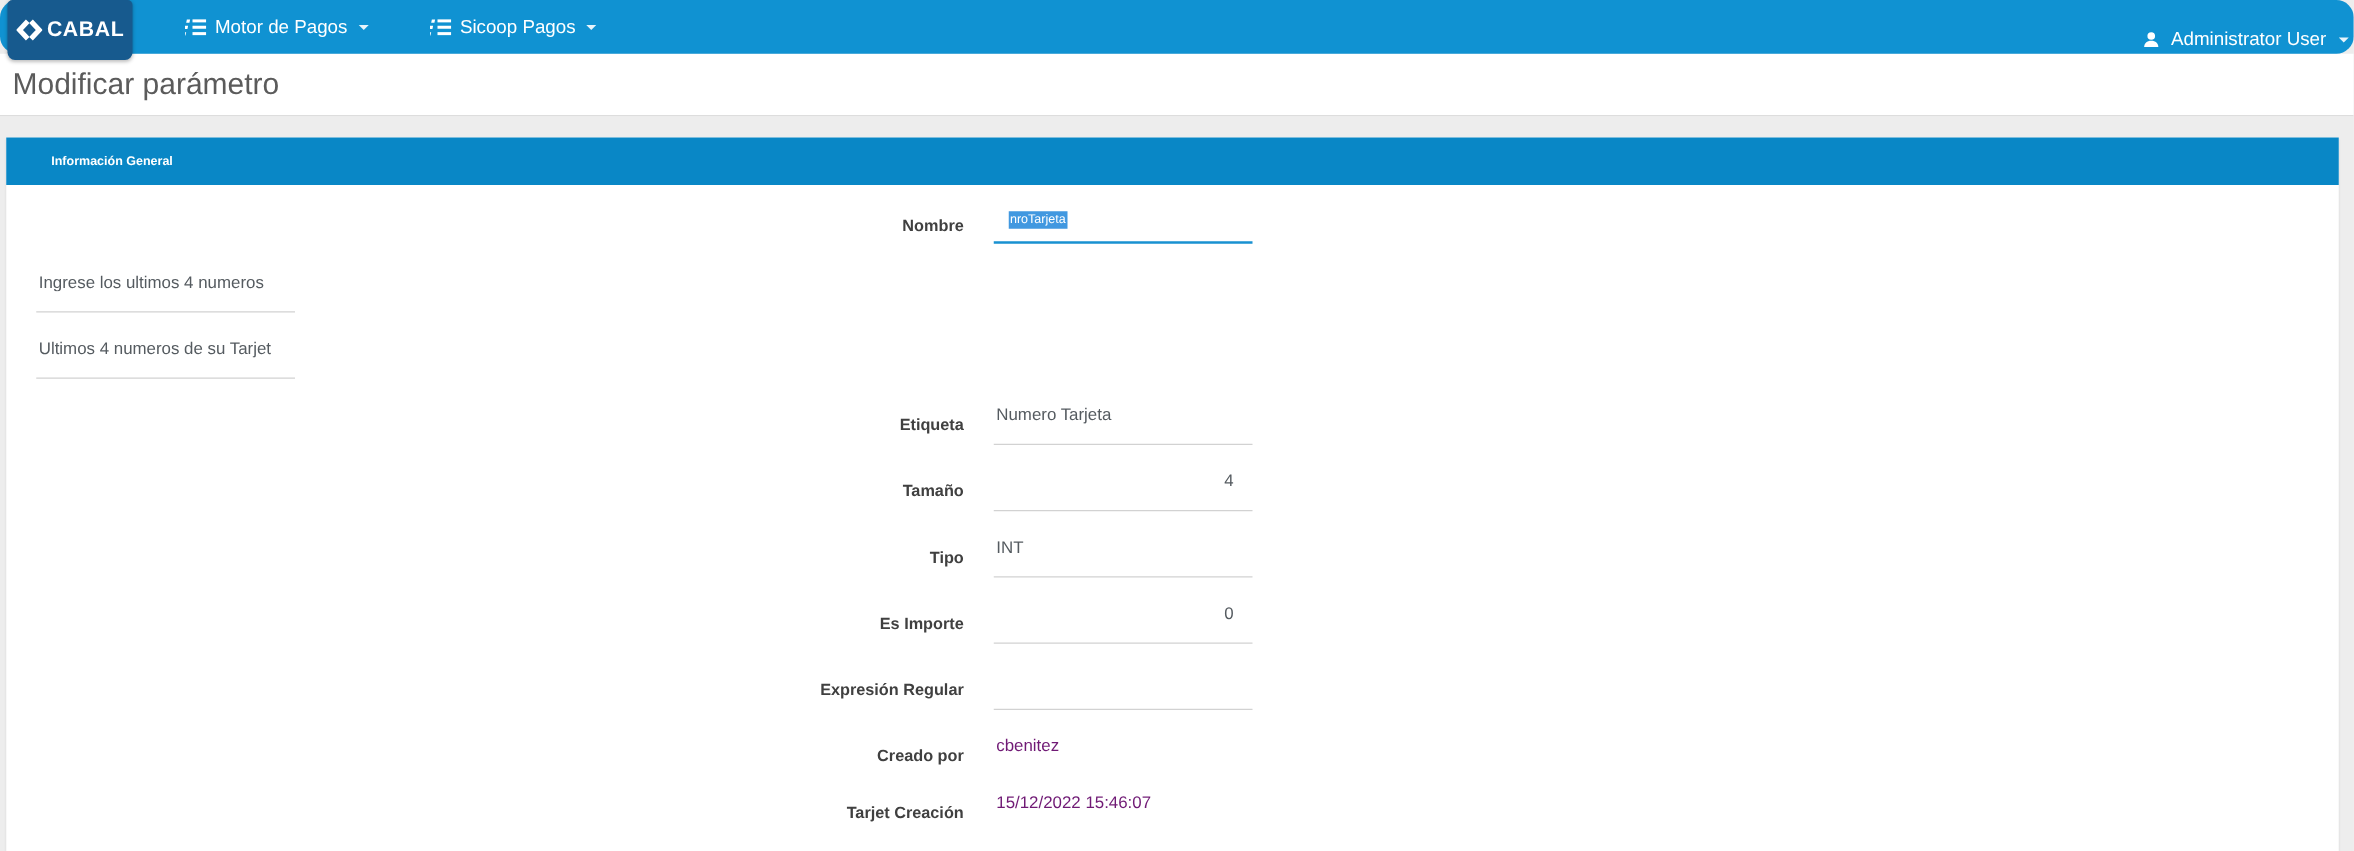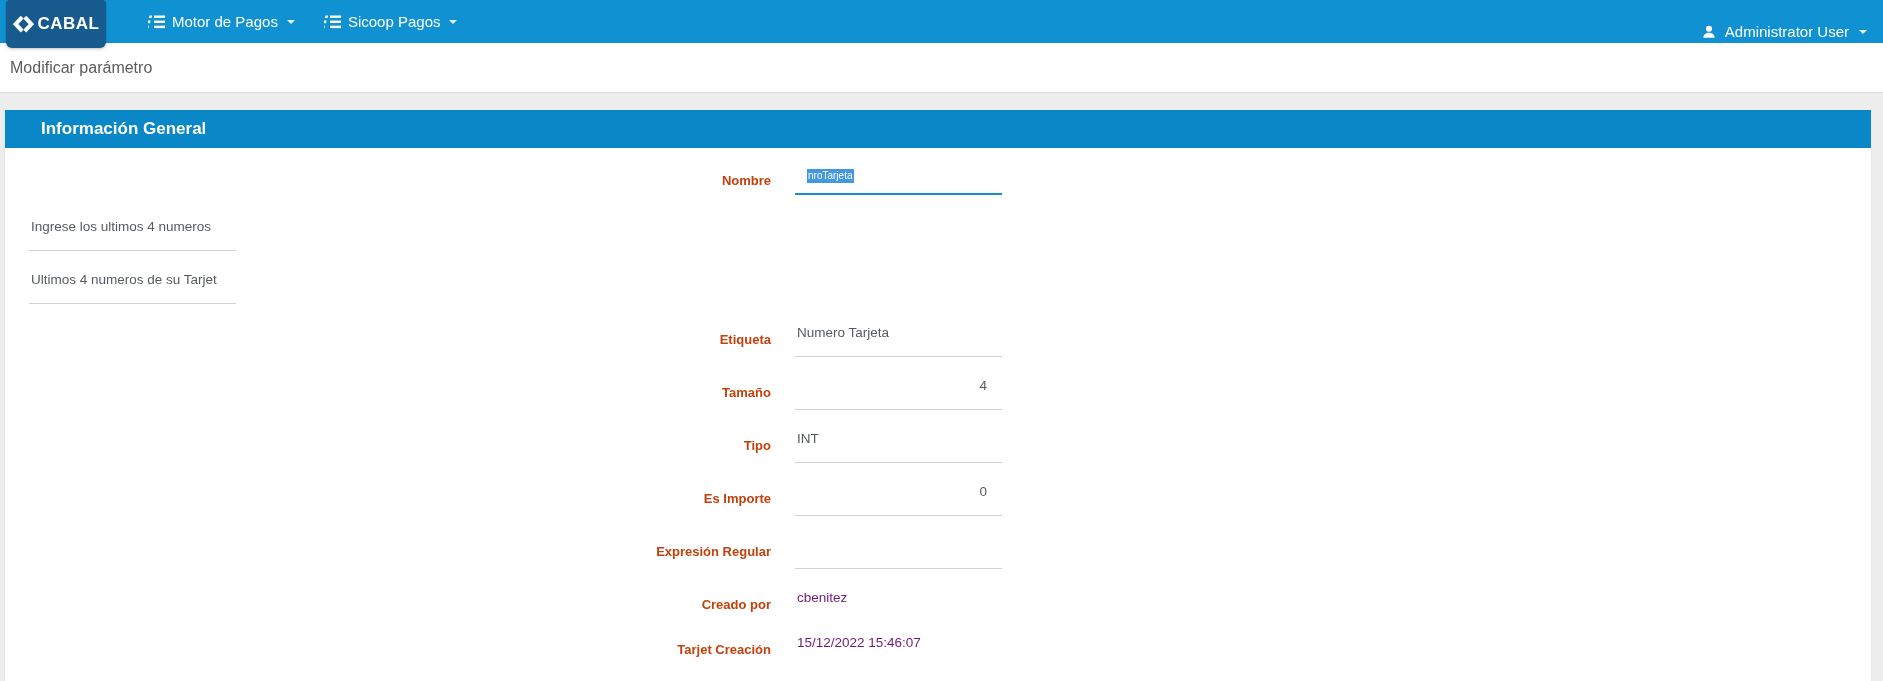--- a/index.html
+++ b/index.html
@@ -14,21 +14,22 @@
   }
 
   
   .navbar {
     position: relative;
     height: 43px;
     background: var(--navbar-blue, #1092d2);
     display: flex;
     align-items: center;
     padding-left: 148px;
-    padding-right: 16px;
+    padding-right: 4px;
+    border-radius: 14px;
   }
   .logo-box {
     position: absolute;
     left: 6px;
     top: 0;
     width: 100px;
     height: 48px;
     background: var(--logo-blue, #175a8e);
     border-radius: 4px 4px 6px 6px;
     display: flex;
@@ -39,21 +40,21 @@
     cursor: pointer;
   }
   .logo-text {
     color: #fff;
     font-weight: bold;
     font-size: 17px;
     letter-spacing: .5px;
   }
   .nav-menus {
     display: flex;
-    gap: 29px;
+    gap: 49px;
   }
   .nav-item {
     display: flex;
     align-items: center;
     gap: 7px;
     color: #fff;
     font-size: 15px;
     cursor: pointer;
     white-space: nowrap;
   }
@@ -78,59 +79,59 @@
   
   .title-bar {
     background: #ffffff;
     height: 50px;
     line-height: 50px;
     border-bottom: 1px solid #dddddd;
     padding-left: 10px;
   }
   .page-title {
     margin: 0;
-    font-size: 16px;
+    font-size: 24px;
     font-weight: normal;
     color: #5b5b5b;
   }
 
   
   .panel {
     margin: 17px 12px 0 5px;
     background: #ffffff;
     box-shadow: 0 1px 2px rgba(0,0,0,.08);
     min-height: 571px;
   }
   .panel-heading {
     background: var(--panel-blue, #0987c6);
     height: 38px;
     display: flex;
     align-items: center;
     padding-left: 36px;
     color: #fff;
-    font-size: 17px;
+    font-size: 10px;
     font-weight: bold;
   }
   .panel-body {
     padding-top: 16px;
   }
 
   
   .form-row {
     display: flex;
     align-items: flex-start;
     height: 53px;
   }
   .form-row.short { height: 45px; }
   .form-label {
     width: 766px;
     text-align: right;
     font-size: 13px;
     font-weight: bold;
-    color: #c2410c;
+    color: #404040;
     padding-top: 9px;
     line-height: 16px;
   }
   .form-field {
     margin-left: 24px;
     width: 207px;
   }
   input.input-line {
     width: 207px;
     height: 31px;

